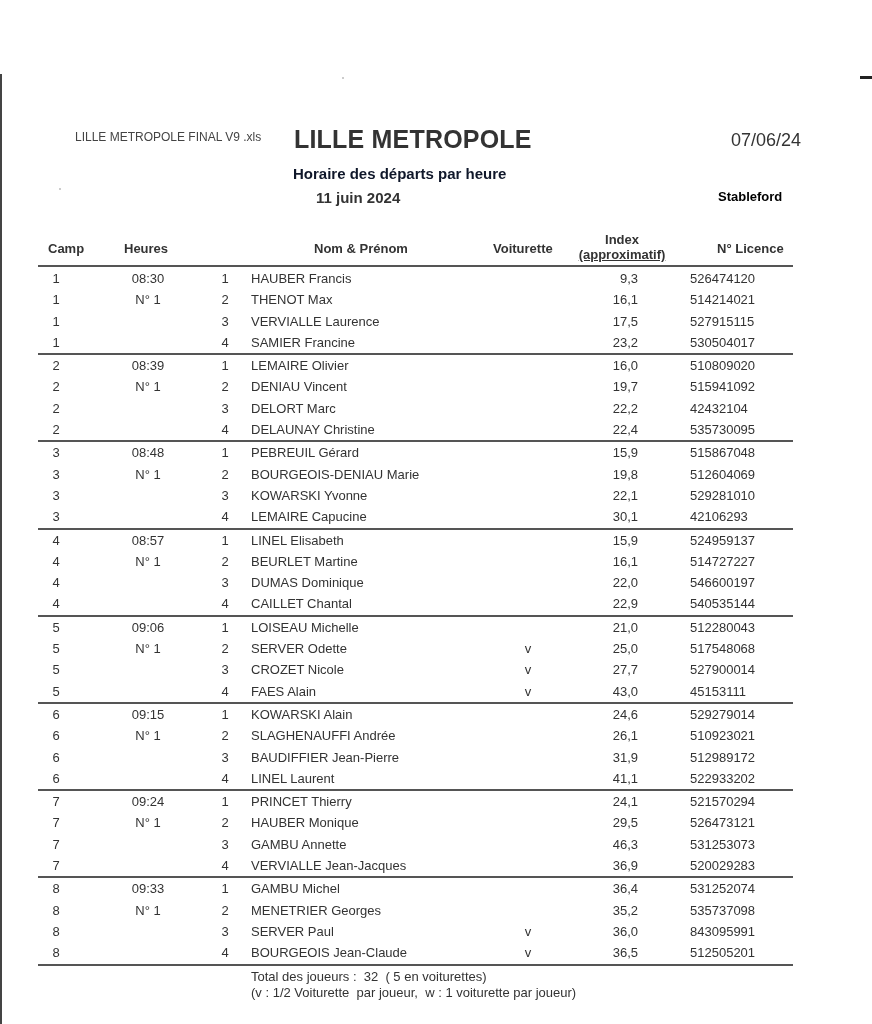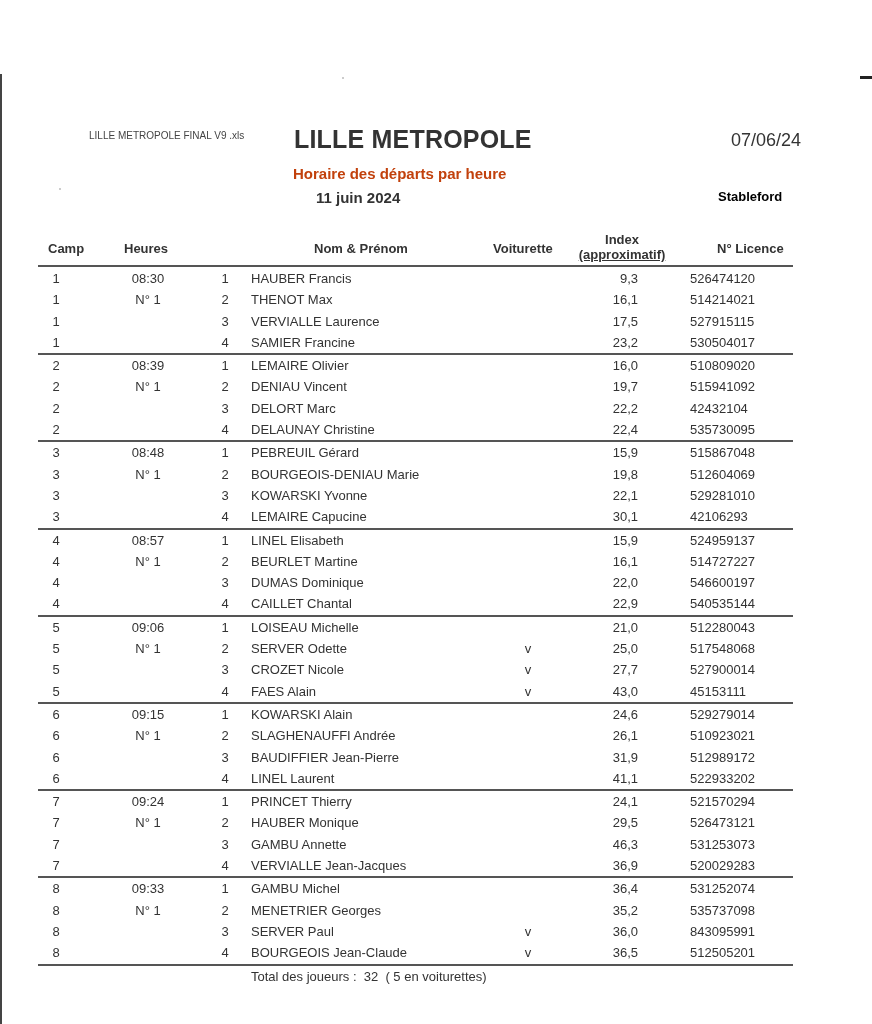--- a/index.html
+++ b/index.html
@@ -1,23 +1,23 @@
 <!DOCTYPE html>
 <html><head>
   <meta charset="utf-8">
   <style>
     html, body { margin: 0; padding: 0; background: #ffffff; }
     body { width: 872px; height: 1024px; position: relative; overflow: hidden;
            font-family: "Liberation Sans", sans-serif; color: #333; }
     .edge-left { position: absolute; left: 0; top: 74px; width: 2px; height: 950px; background: #444; }
     .edge-mark { position: absolute; right: 0; top: 76px; width: 12px; height: 3px; background: #222; }
     .speck { position: absolute; width: 2px; height: 2px; background: #bbb; border-radius: 1px; }
-    .filename { position: absolute; left: 89px; top: 130px; font-size: 10px; color: #444; }
+    .filename { position: absolute; left: 75px; top: 130px; font-size: 12px; color: #444; }
     .title { position: absolute; left: 294px; top: 125px; font-size: 25px; font-weight: bold; color: #333; letter-spacing: 0.2px; }
-    .subtitle { position: absolute; left: 293px; top: 165px; font-size: 15px; font-weight: bold; color: #c2410c; }
+    .subtitle { position: absolute; left: 293px; top: 165px; font-size: 15px; font-weight: bold; color: #0f172a; }
     .date-label { position: absolute; left: 316px; top: 189px; font-size: 15px; font-weight: bold; color: #333; }
     .print-date { position: absolute; left: 731px; top: 130px; font-size: 18px; color: #333; }
     .format { position: absolute; left: 718px; top: 189px; font-size: 13px; font-weight: bold; color: #000000; }
 
     .hdr { position: absolute; font-size: 13px; font-weight: bold; color: #333; }
     .hdr-camp { left: 48px; top: 241px; }
     .hdr-heures { left: 124px; top: 241px; }
     .hdr-nom { left: 314px; top: 241px; }
     .hdr-voit { left: 493px; top: 241px; }
     .hdr-index { left: 572px; top: 232px; width: 100px; text-align: center; line-height: 15px; }
@@ -371,13 +371,14 @@
         <span class="c-name">BOURGEOIS Jean-Claude</span>
         <span class="c-voit">v</span>
         <span class="c-index">36,5</span>
         <span class="c-lic">512505201</span>
       </div>
     </div>
   </div>
 
 <div class="footer">
   <div>Total des joueurs :  32  ( 5 en voiturettes)</div>
+  <div>(v : 1/2 Voiturette  par joueur,  w : 1 voiturette par joueur)</div>
 </div>
 
 </body></html>

